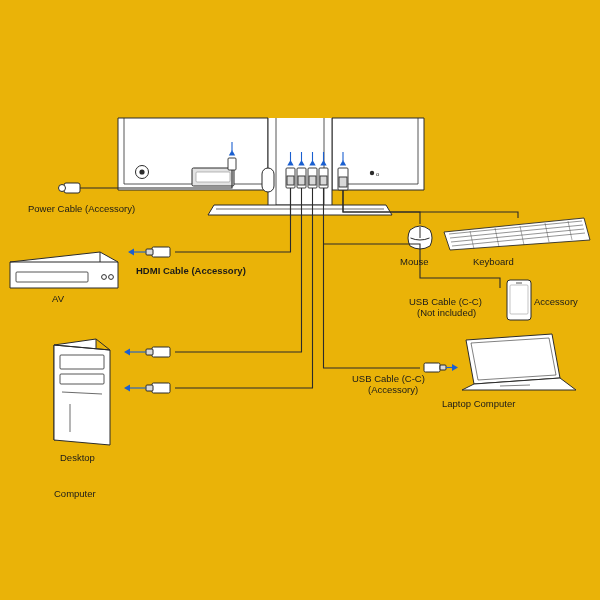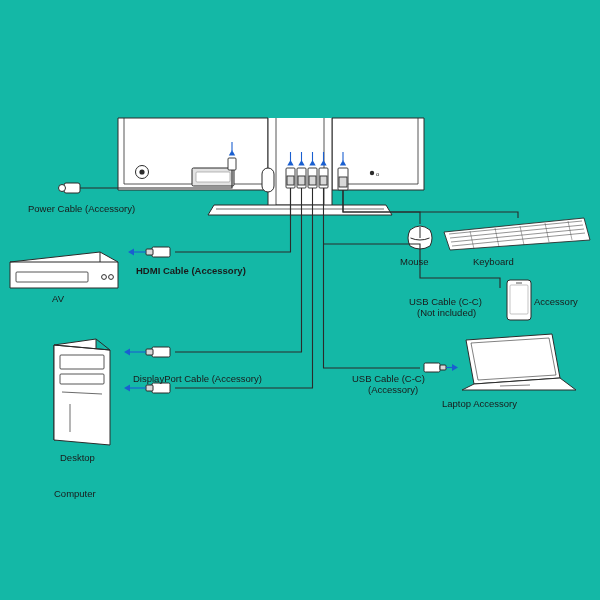--- a/index.html
+++ b/index.html
@@ -7,21 +7,21 @@
     padding: 0;
     background: #ffffff;
   }
   body {
     font-family: "Liberation Sans", sans-serif;
   }
   #stage {
     position: relative;
     width: 600px;
     height: 600px;
-    background: #14b8a6;
+    background: #eab308;
     overflow: hidden;
   }
   .label {
     position: absolute;
     font-family: "Liberation Sans", sans-serif;
     font-size: 9.5px;
     color: #1a1a1a;
     line-height: 12px;
     white-space: pre;
   }
@@ -232,20 +232,19 @@
   </svg>
 
   <div class="label left" style="left:28px; top:203px;">Power Cable (Accessory)</div>
   <div class="label left" style="left:136px; top:265px;font-weight:bold;">HDMI Cable (Accessory)</div>
   <div class="label left" style="left:52px; top:293px;">AV</div>
   <div class="label left" style="left:400px; top:256px;text-align:right;">Mouse</div>
   <div class="label left" style="left:464px; top:256px;margin-left:9px;">Keyboard</div>
   <div class="label left" style="left:409px; top:296px;">USB Cable (C-C)</div>
   <div class="label left" style="left:417px; top:307px;">(Not included)</div>
   <div class="label left" style="left:534px; top:296px;">Accessory</div>
-  <div class="label left" style="left:133px; top:373px;">DisplayPort Cable (Accessory)</div>
   <div class="label left" style="left:352px; top:373px;">USB Cable (C-C)</div>
   <div class="label left" style="left:368px; top:384px;">(Accessory)</div>
-  <div class="label left" style="left:442px; top:398px;">Laptop Accessory</div>
+  <div class="label left" style="left:442px; top:398px;">Laptop Computer</div>
   <div class="label left" style="left:60px; top:452px;">Desktop</div>
   <div class="label left" style="left:54px; top:464px;margin-top:24px;">Computer</div>
 
 </div>
 
 </body></html>

